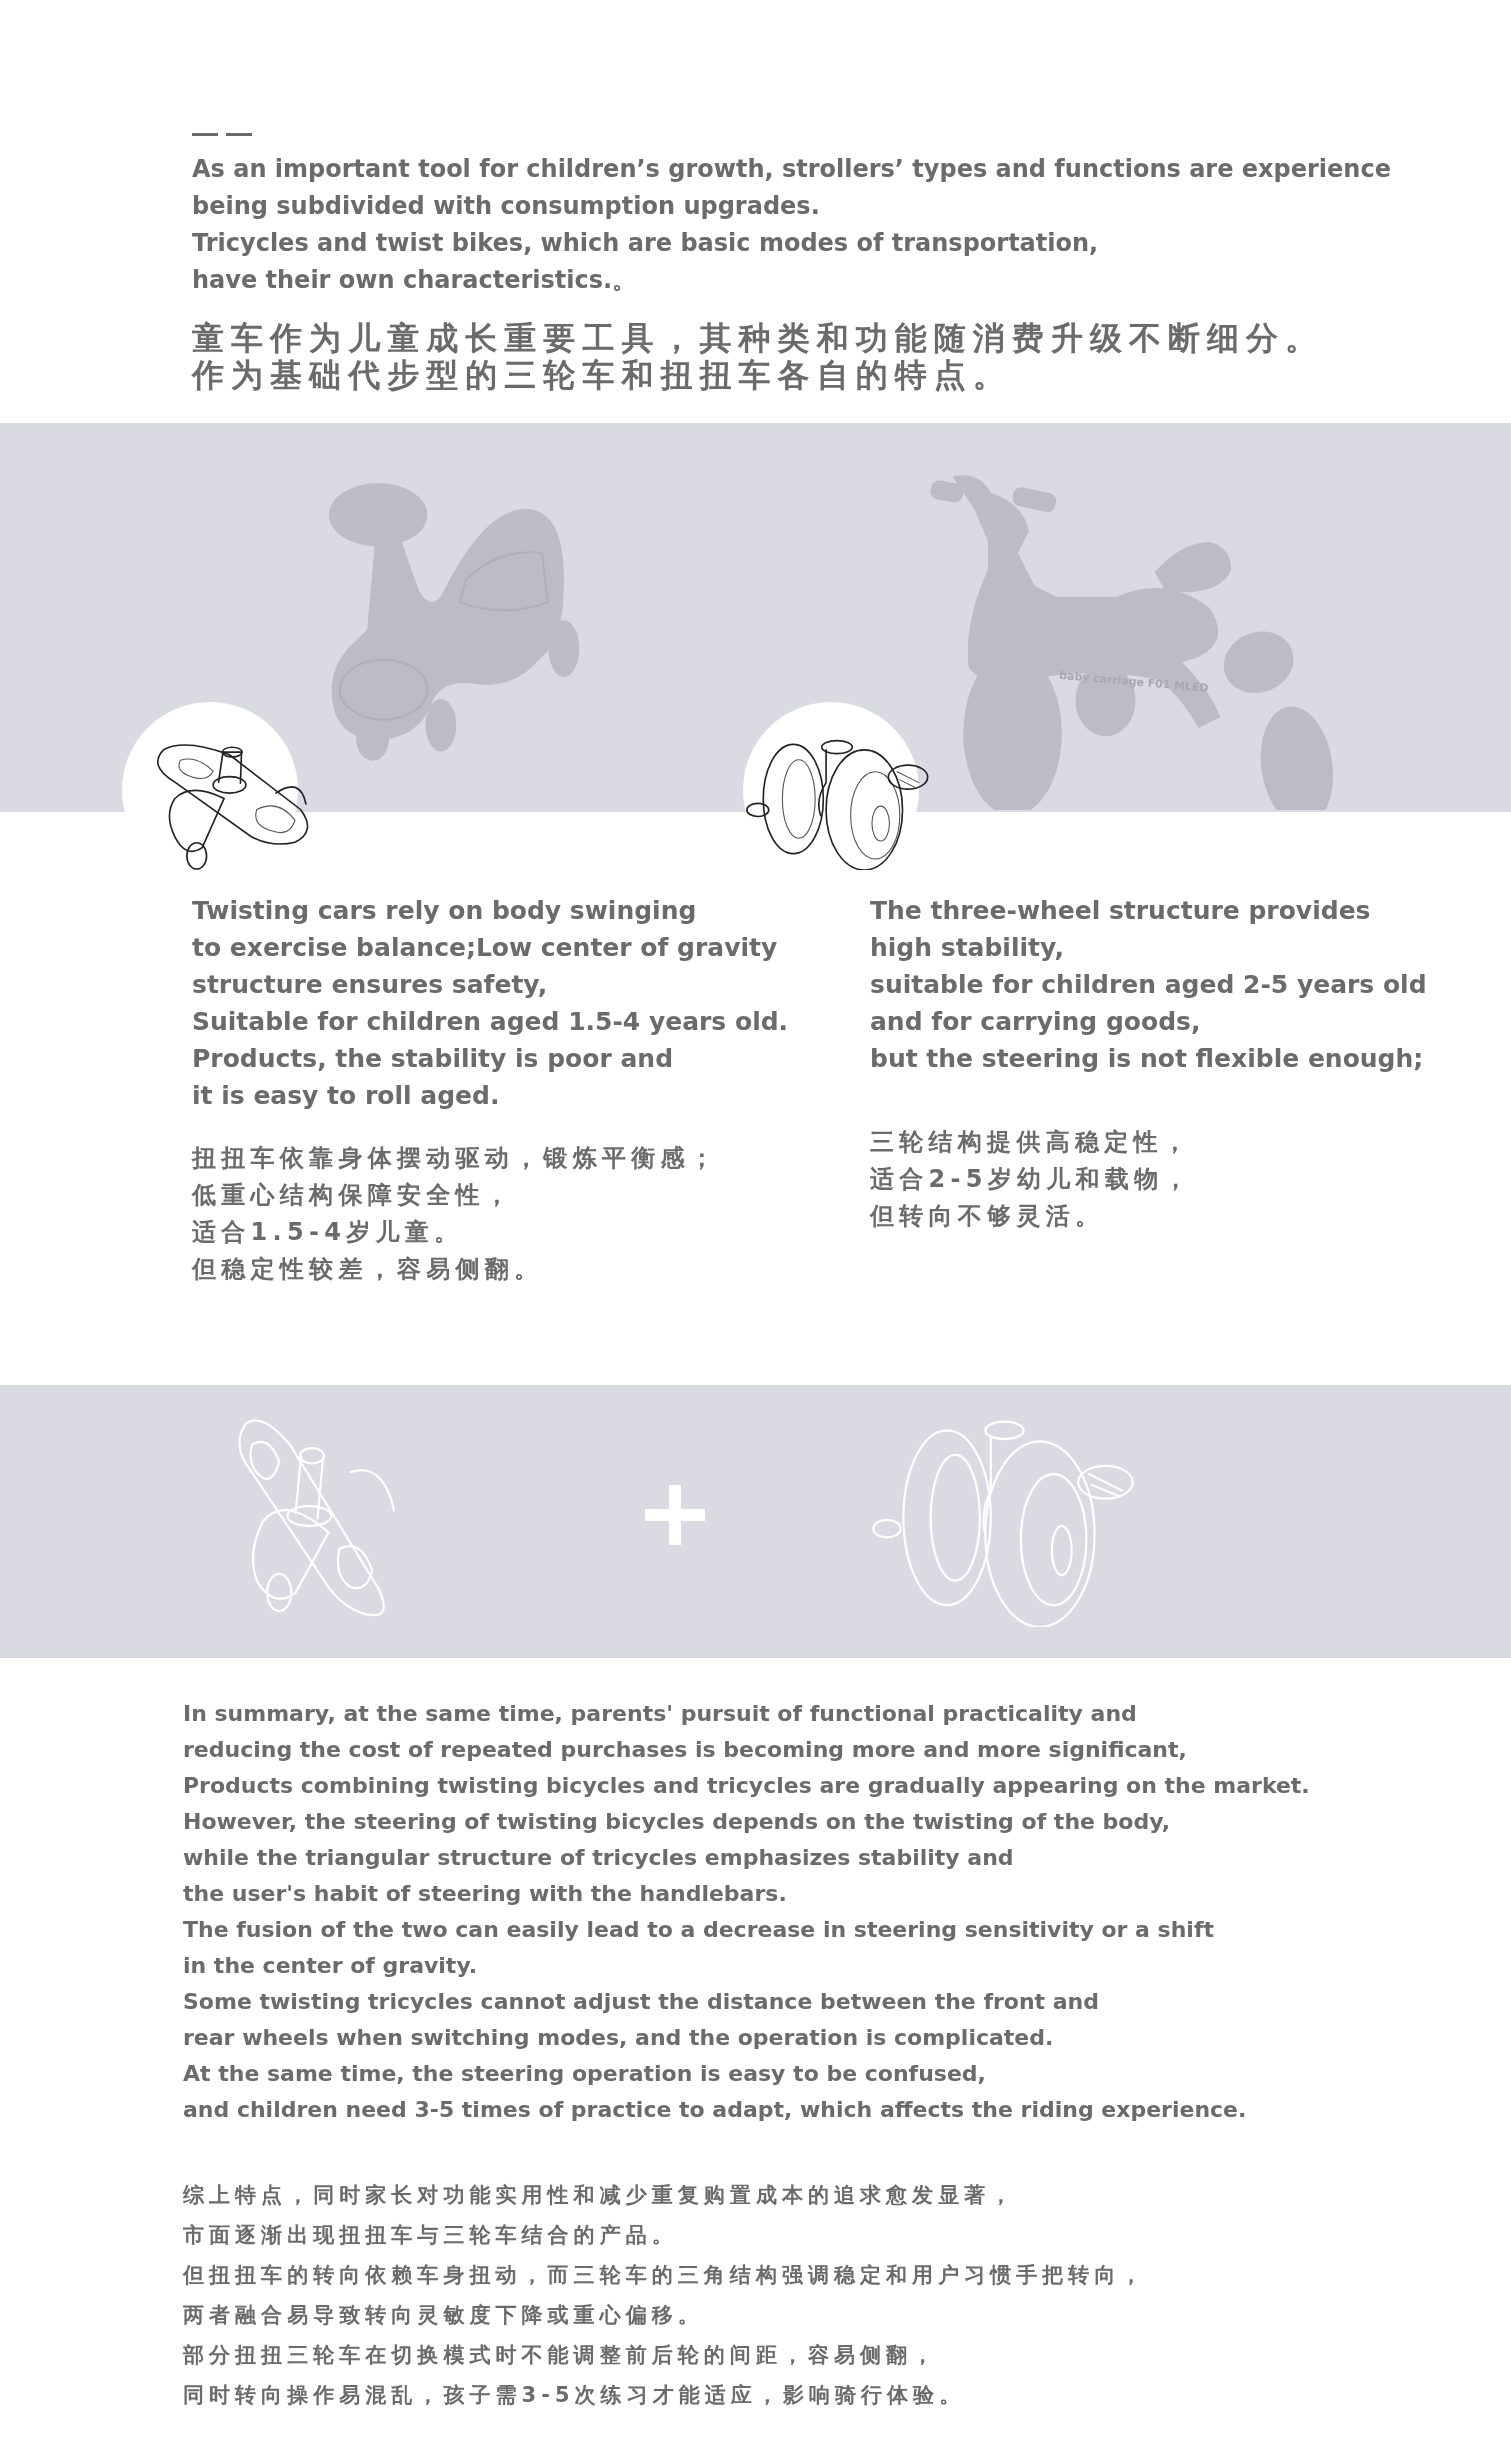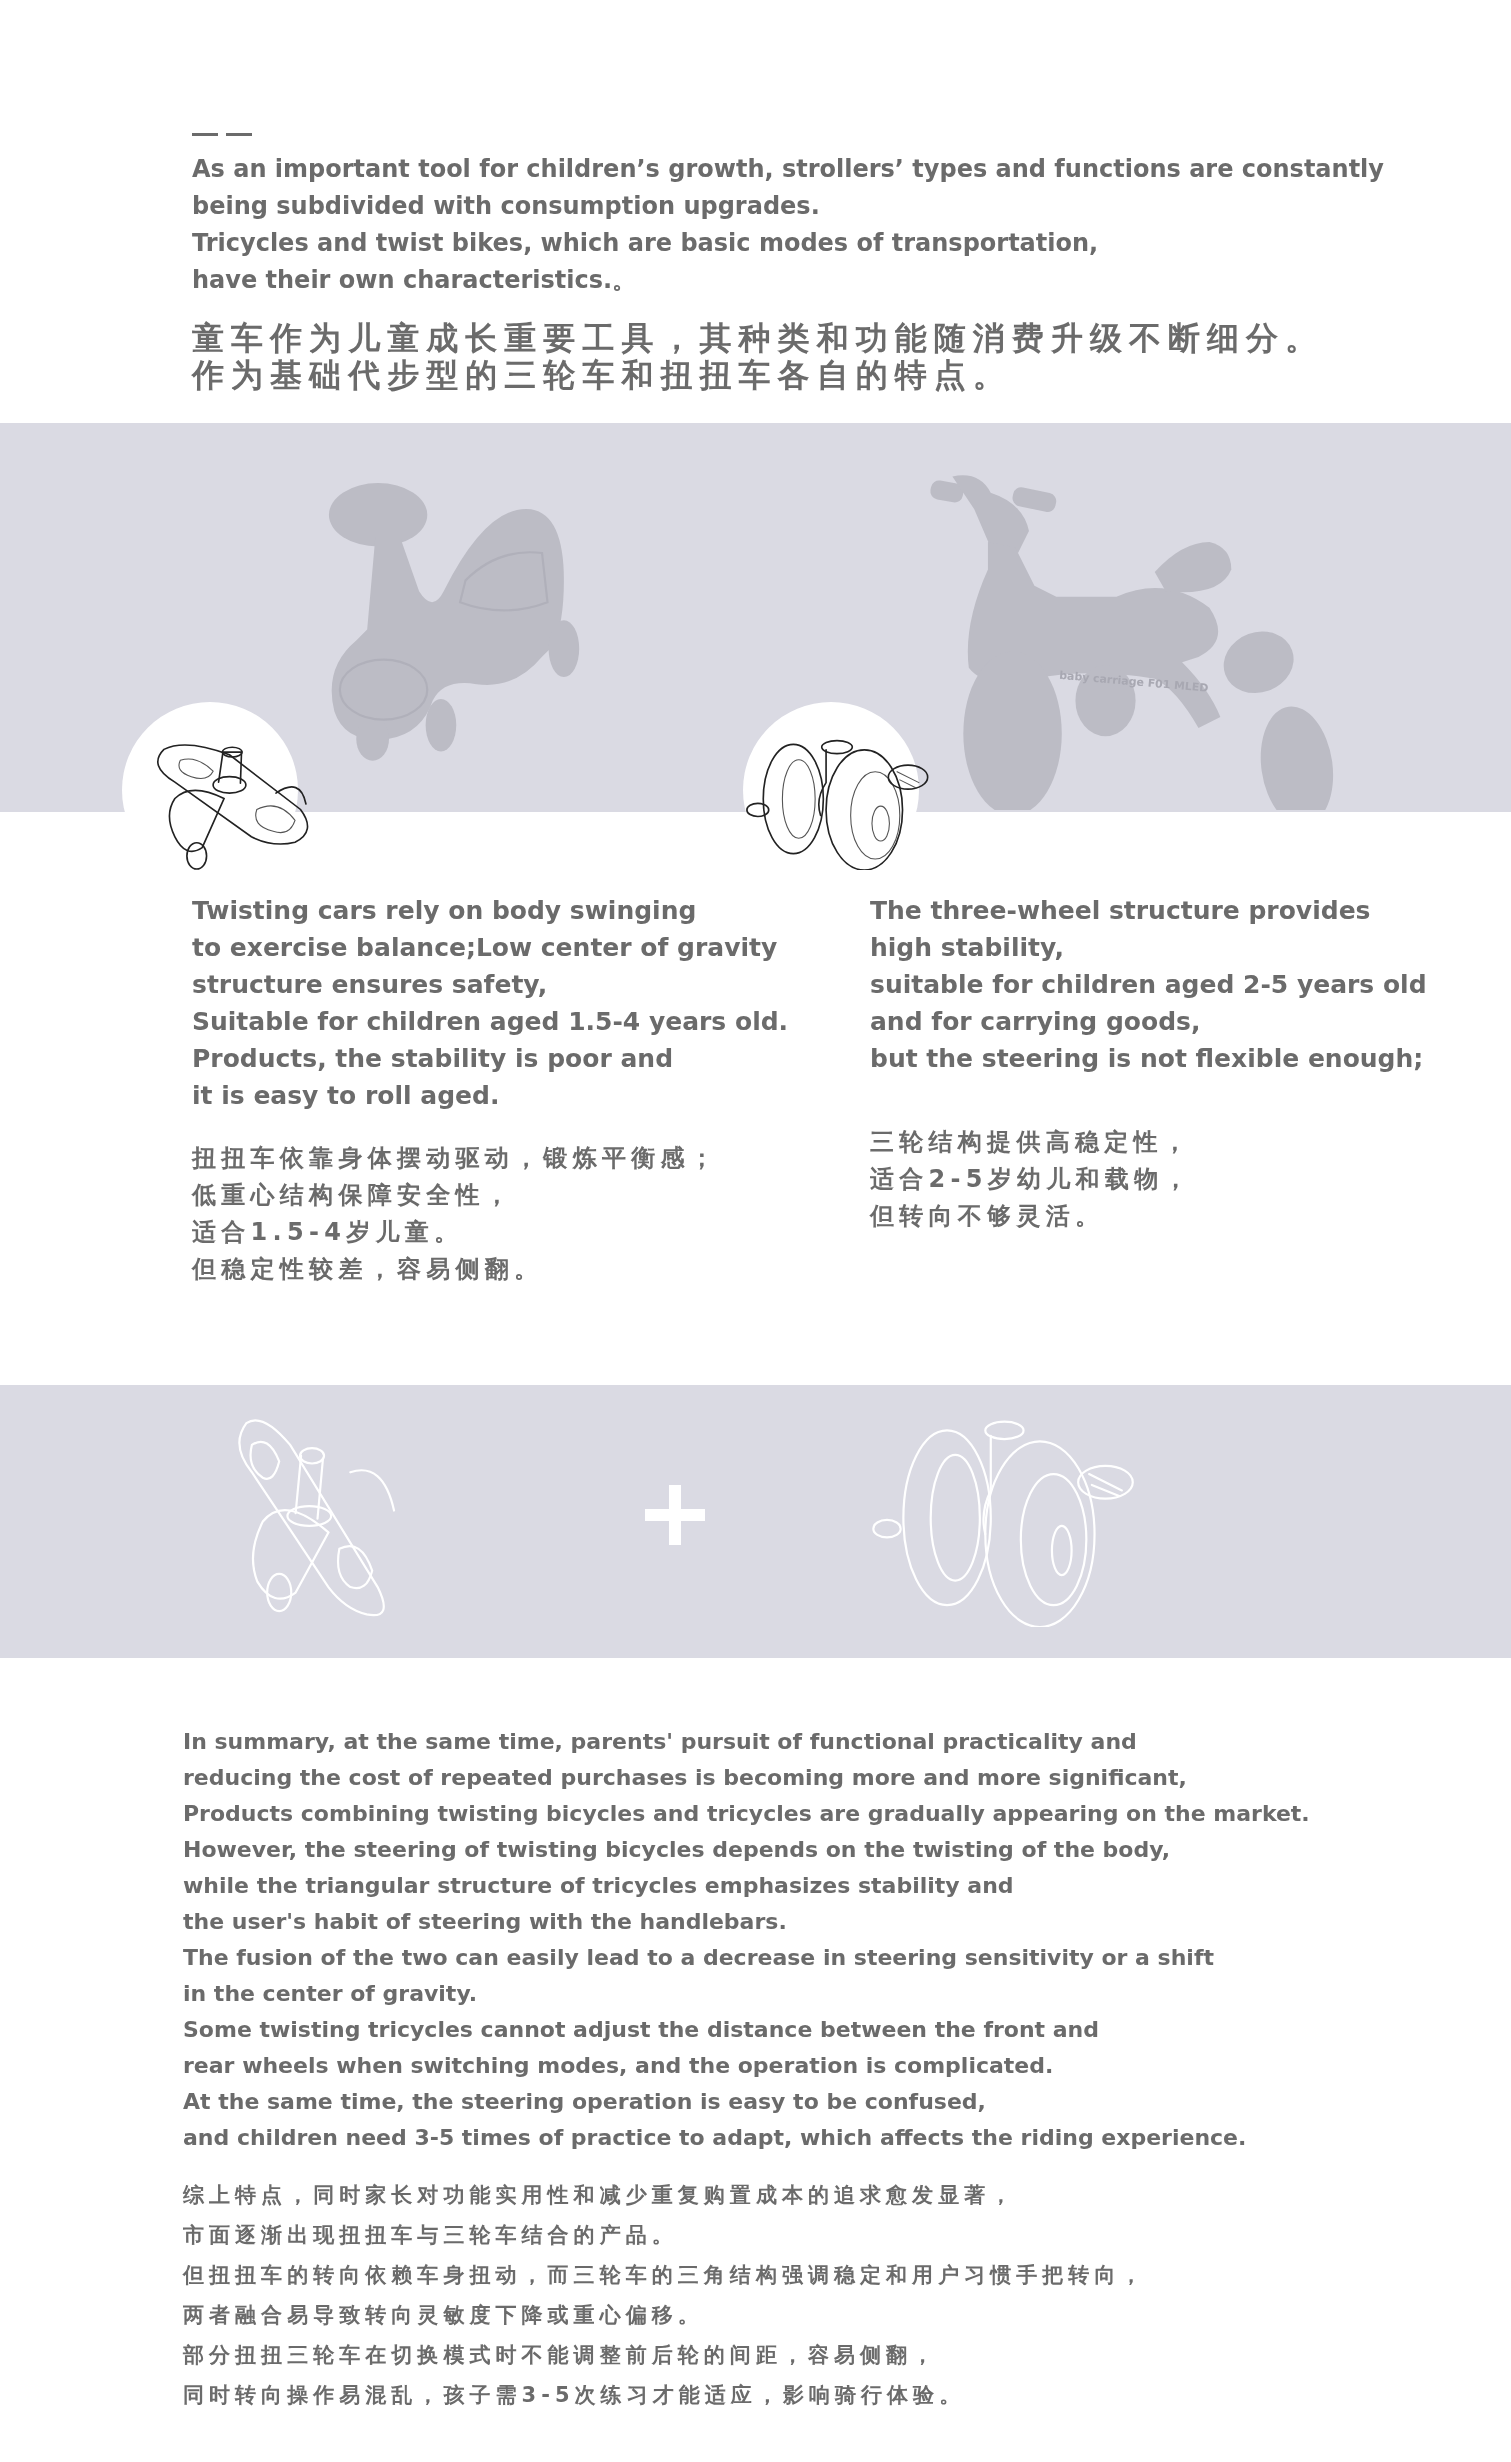--- a/index.html
+++ b/index.html
@@ -33,31 +33,31 @@
   #col-left-en { left: 192px; top: 892px; font-size: 25px; line-height: 37px; }
   #col-left-zh { left: 192px; top: 1140px; font-size: 24px; line-height: 37px; }
   #col-right-en { left: 870px; top: 892px; font-size: 25px; line-height: 37px; }
   #col-right-zh { left: 870px; top: 1124px; font-size: 24px; line-height: 37px; }
 
   
   .plus-h { position: absolute; left: 645px; top: 1509px; width: 60px; height: 12px; background: #ffffff; }
   .plus-v { position: absolute; left: 669px; top: 1485px; width: 12px; height: 60px; background: #ffffff; }
 
   
-  #summary-en { left: 183px; top: 1696px; font-size: 22px; line-height: 36px; margin-top: 28px; }
+  #summary-en { left: 183px; top: 1696px; font-size: 22px; line-height: 36px; }
   #summary-zh { left: 183px; top: 2175px; font-size: 21px; line-height: 40px; letter-spacing: 0.24em; }
 </style>
 </head>
 <body>
 
 <div class="dash" style="left:192px; top:133px; width:26px;"></div>
 <div class="dash" style="left:226px; top:133px; width:26px;"></div>
 
 <div id="intro-en" class="text-block en">
-  <span class="line">As an important tool for children’s growth, strollers’  types and functions are constantly</span>
+  <span class="line">As an important tool for children’s growth, strollers’  types and functions are experience</span>
   <span class="line">being subdivided with consumption upgrades.</span>
   <span class="line">Tricycles and twist bikes, which are basic modes of transportation,</span>
   <span class="line">have their own characteristics.。</span>
 </div>
 <div id="intro-zh" class="text-block zh">
   <span class="line">童车作为儿童成长重要工具，其种类和功能随消费升级不断细分。</span>
   <span class="line">作为基础代步型的三轮车和扭扭车各自的特点。</span>
 </div>
 
 <div id="band1" class="band"></div>

